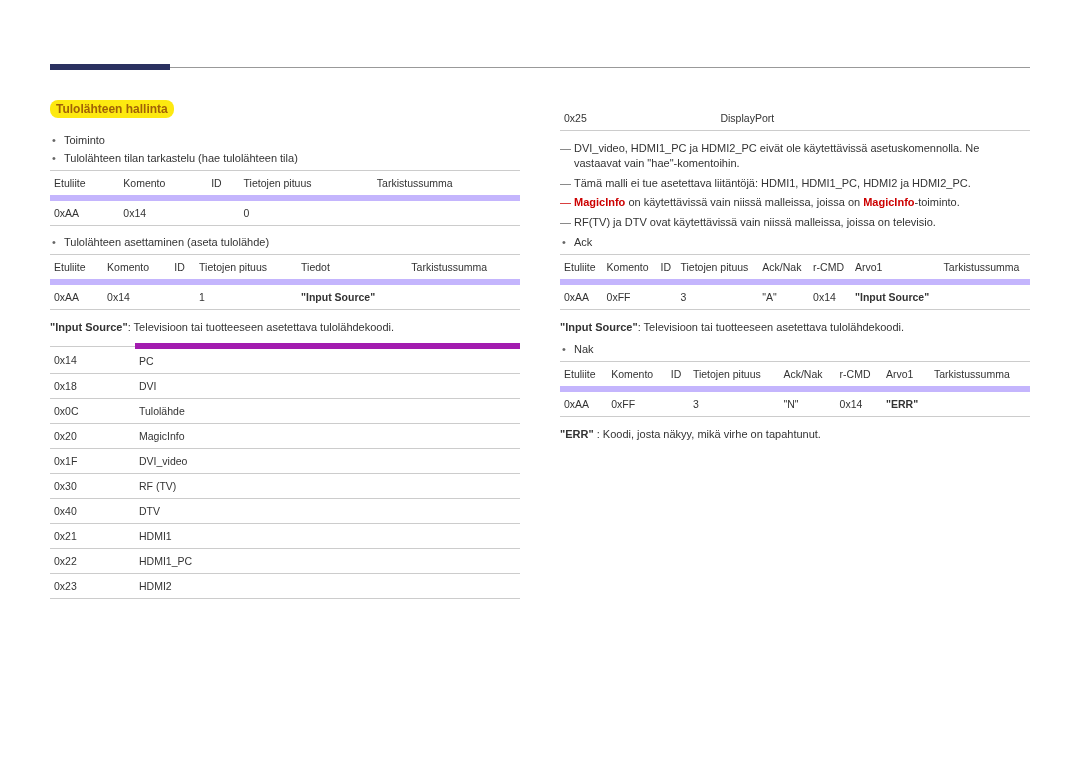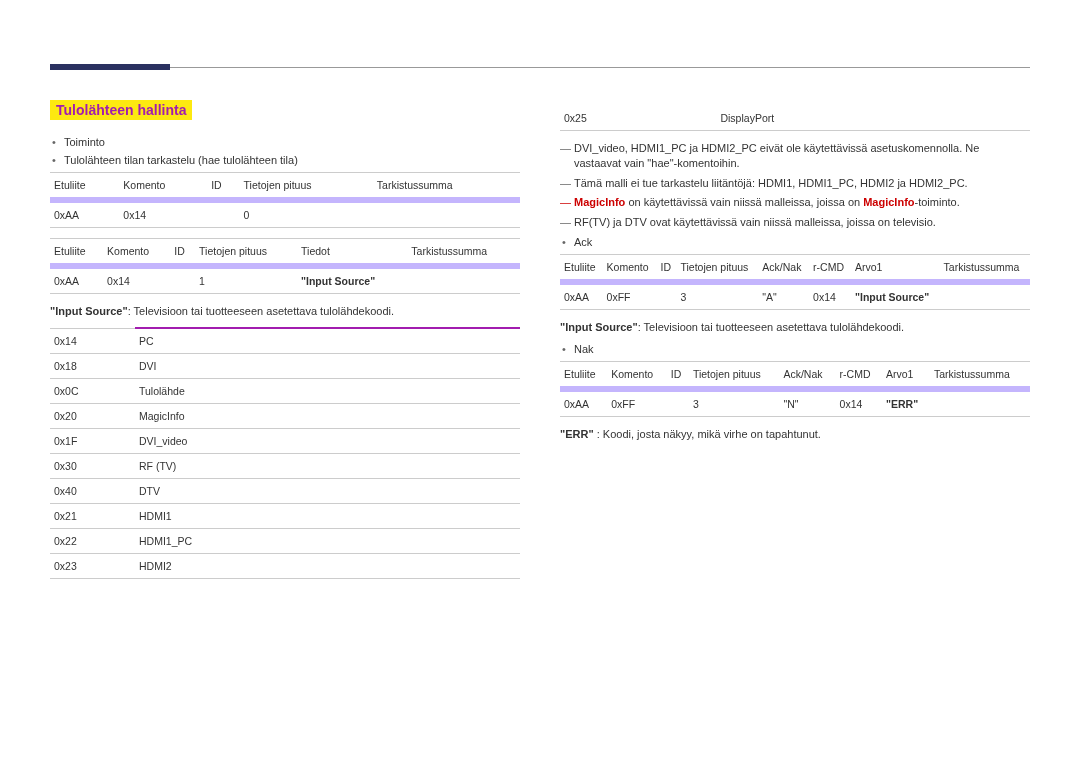--- a/index.html
+++ b/index.html
@@ -34,26 +34,27 @@
     left: 50px;
     right: 50px;
     display: flex;
     gap: 40px;
   }
   .col {
     flex: 1;
   }
   .section-heading {
     background: #fde910;
-    color: #a21caf;
-    font-size: 14px;
+    color: #a16207;
+    font-size: 12px;
     font-weight: bold;
     padding: 2px 6px;
     display: inline-block;
     margin-bottom: 10px;
+    border-radius: 8px;
   }
   .bullet {
     margin: 6px 0 2px 14px;
     position: relative;
   }
   .bullet::before {
     content: "•";
     position: absolute;
     left: -12px;
     color: #666;
@@ -127,20 +128,21 @@
       <tr>
         <td>0xAA</td>
         <td>0x14</td>
         <td></td>
         <td>0</td>
         <td></td>
       </tr>
     </tbody>
       </table>
 
+    <div class="bullet">Tulolähteen asettaminen (aseta tulolähde)</div>
 
     <table>
       <tbody>
           <tr>
         <th>Etuliite</th>
         <th>Komento</th>
         <th>ID</th>
         <th>Tietojen pituus</th>
         <th>Tiedot</th>
         <th>Tarkistussumma</th>
@@ -157,21 +159,21 @@
       </table>
 
     <div class="para">
       <span class="bold">"Input Source"</span><span>: Televisioon tai tuotteeseen asetettava tulolähdekoodi.</span>
     </div>
 
     <table>
       <tbody>
           <tr>
             <td style="width:85px;border-top:1px solid #ccc">0x14</td>
-            <td style="border-top:2px solid #a21caf">PC</td>
+            <td style="border-top:6px solid #a21caf">PC</td>
           </tr>
       <tr>
             <td>0x18</td>
             <td>DVI</td>
           </tr>
       <tr>
             <td>0x0C</td>
             <td>Tulolähde</td>
           </tr>
       <tr>
@@ -210,21 +212,21 @@
     <table>
       <tbody>
       <tr>
             <td>0x25</td>
             <td>DisplayPort</td>
           </tr>
     </tbody>
       </table>
 
     <div class="dash">DVI_video, HDMI1_PC ja HDMI2_PC eivät ole käytettävissä asetuskomennolla. Ne vastaavat vain "hae"-komentoihin.</div>
-    <div class="dash">Tämä malli ei tue tarkastelu liitäntöjä: HDMI1, HDMI1_PC, HDMI2 ja HDMI2_PC.</div>
+    <div class="dash">Tämä malli ei tue asetettava liitäntöjä: HDMI1, HDMI1_PC, HDMI2 ja HDMI2_PC.</div>
     <div class="dash dash-red">
       <span class="red bold">MagicInfo</span><span> on käytettävissä vain niissä malleissa, joissa on </span><span class="red bold">MagicInfo</span><span>-toiminto.</span>
     </div>
     <div class="dash">RF(TV) ja DTV ovat käytettävissä vain niissä malleissa, joissa on televisio.</div>
 
     <div class="bullet">Ack</div>
 
     <table>
       <tbody>
           <tr>

